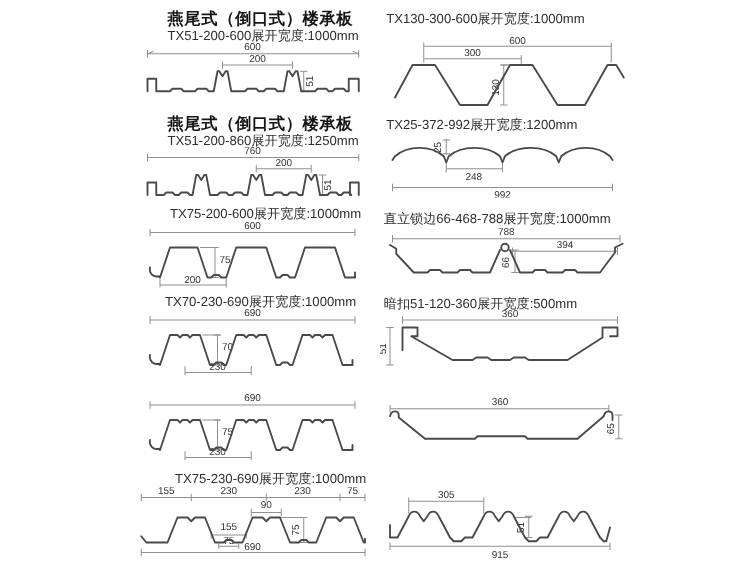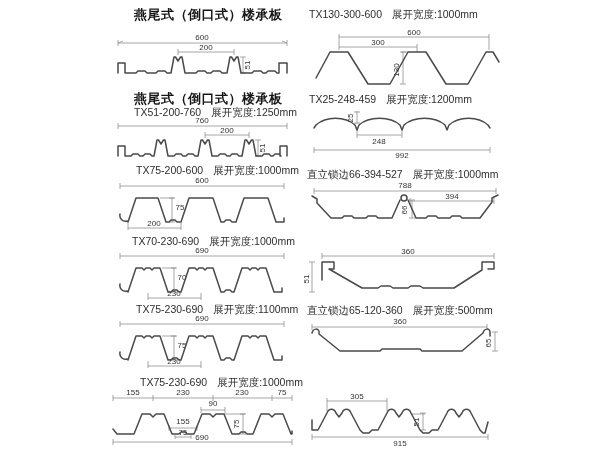--- a/index.html
+++ b/index.html
@@ -1,44 +1,47 @@
 <!DOCTYPE html>
 <html><head>
 <meta charset="utf-8">
 <style>
   html,body{margin:0;padding:0;background:#fff;}
   .page{position:relative;width:600px;height:450px;background:#ffffff;overflow:hidden;
         font-family:"Liberation Sans",sans-serif;}
   .abs{position:absolute;}
   .sec-title{font-size:13px;font-weight:bold;color:#161616;letter-spacing:0.5px;white-space:nowrap;}
   .sub{font-size:10.5px;color:#2e2e2e;white-space:nowrap;}
-  .sub .model{margin-right:10px;}
+  .sub .model{margin-right:0;}
   svg{display:block;}
   .profile{fill:none;stroke:#4a4a4a;stroke-width:1.5;stroke-linejoin:round;stroke-linecap:round;}
   .dim{fill:none;stroke:#8f8f8f;stroke-width:0.8;}
   .dimtext{font-family:"Liberation Sans",sans-serif;font-size:8px;fill:#333;text-anchor:middle;}
   .seam{fill:none;stroke:#4a4a4a;stroke-width:1.5;}
 </style>
 </head>
 <body>
 
 <div class="page">
 
   <div class="abs sec-title" style="left:134px;top:6px;">燕尾式（倒口式）楼承板</div>
+  <div class="abs sub" style="left:134px;top:22px;">
+    <span class="model">TX51-200-600</span><span>展开宽度:1000mm</span>
+  </div>
   <svg class="abs" style="left:110px;top:33px;" width="185" height="48" viewBox="0 0 185 48">
     <path class="dim" d="M8,10 H177 M8,7 V13 M177,7 V13 M8,10 l5,-2 M177,10 l-5,-2 M68,19 H124 M68,16 V22 M124,16 V22 M133,24 V40 M130,24 H136 M130,40 H136"></path>
     <text class="dimtext" x="92" y="7">600</text>
     <text class="dimtext" x="96" y="16.5">200</text>
     <text class="dimtext" transform="translate(140,32) rotate(-90)">51</text>
     <path class="profile" d="M8,40 V30 H15 V40 H26 l2,-2 h7 l2,2 H46 l2,-2 h7 l2,2 H61 L64,24 h1.5 l2.5,4 l2.5,-4 h1.5 L75,40 H86 l2,-2 h7 l2,2 H101 l2,-2 h7 l2,2 H117 L120,24 h1.5 l2.5,4 l2.5,-4 h1.5 L131,40 H142 l2,-2 h7 l2,2 H156 l2,-2 h7 l2,2 H169 V30 H177 V40"></path>
   </svg>
 
   <div class="abs sec-title" style="left:134px;top:90px;">燕尾式（倒口式）楼承板</div>
   <div class="abs sub" style="left:134px;top:106px;">
-    <span class="model">TX51-200-760</span><span>展开宽度:1250mm</span>
+    <span class="model">TX51-200-860</span><span>展开宽度:1250mm</span>
   </div>
   <svg class="abs" style="left:110px;top:116px;" width="185" height="48" viewBox="0 0 185 48">
     <path class="dim" d="M8,10 H177 M8,7 V13 M177,7 V13 M95,19 H139 M95,16 V22 M139,16 V22 M148,24 V40 M145,24 H151 M145,40 H151"></path>
     <text class="dimtext" x="92" y="7">760</text>
     <text class="dimtext" x="117" y="16.5">200</text>
     <text class="dimtext" transform="translate(155,32) rotate(-90)">51</text>
     <path class="profile" d="M8,40 V30 H15 V40 H21 l2,-2 h5 l2,2 H33 l2,-2 h5 l2,2 H44 L47,24 h1.5 l2.5,4 l2.5,-4 h1.5 L58,40 H64 l2,-2 h5 l2,2 H76 l2,-2 h5 l2,2 H88 L91,24 h1.5 l2.5,4 l2.5,-4 h1.5 L102,40 H108 l2,-2 h5 l2,2 H120 l2,-2 h5 l2,2 H132 L135,24 h1.5 l2.5,4 l2.5,-4 h1.5 L146,40 H152 l2,-2 h5 l2,2 H163 l2,-2 h4 l2,2 H170 V30 H177 V40"></path>
   </svg>
 
   <div class="abs sub" style="left:136px;top:164px;">
@@ -56,23 +59,20 @@
     <span class="model">TX70-230-690</span><span>展开宽度:1000mm</span>
   </div>
   <svg class="abs" style="left:112px;top:246px;" width="180" height="55" viewBox="0 0 180 55">
     <path class="dim" d="M8,10 H172 M8,7 V13 M172,7 V13 M50,22 H64 M62,22 V46 M59,22 H65 M59,46 H65 M36,47 V54 M89,47 V54 M36,52 H89"></path>
     <text class="dimtext" x="90" y="7">690</text>
     <text class="dimtext" x="70" y="34" font-size="7.5">70</text>
     <text class="dimtext" x="62" y="50">230</text>
     <path class="profile" d="M8,38 c-1,5 3,8 7,7 L16,46 L24,22 h6 l2,2 l2,-2 h4 l2,2 l2,-2 h6 L56,46 h3 l2,-2 h4 l2,2 h2 L77,22 h6 l2,2 l2,-2 h4 l2,2 l2,-2 h6 L109,46 h3 l2,-2 h4 l2,2 h2 L130,22 h6 l2,2 l2,-2 h4 l2,2 l2,-2 h6 L162,46 H170 V42"></path>
   </svg>
 
-  <div class="abs sub" style="left:136px;top:303px;">
-    <span class="model">TX75-230-690</span><span>展开宽度:1100mm</span>
-  </div>
   <svg class="abs" style="left:112px;top:314px;" width="180" height="55" viewBox="0 0 180 55">
     <path class="dim" d="M8,10 H172 M8,7 V13 M172,7 V13 M50,22 H64 M62,22 V46 M59,22 H65 M59,46 H65 M36,47 V54 M89,47 V54 M36,52 H89"></path>
     <text class="dimtext" x="90" y="7">690</text>
     <text class="dimtext" x="70" y="34" font-size="7.5">75</text>
     <text class="dimtext" x="62" y="50">230</text>
     <path class="profile" d="M8,38 c-1,5 3,8 7,7 L16,46 L24,22 h6 l2,2 l2,-2 h4 l2,2 l2,-2 h6 L56,46 h3 l2,-2 h4 l2,2 h2 L77,22 h6 l2,2 l2,-2 h4 l2,2 l2,-2 h6 L109,46 h3 l2,-2 h4 l2,2 h2 L130,22 h6 l2,2 l2,-2 h4 l2,2 l2,-2 h6 L162,46 H170 V42"></path>
   </svg>
 
   <div class="abs sub" style="left:140px;top:376px;text-align:right;">
     <span class="model">TX75-230-690</span><span>展开宽度:1000mm</span>
@@ -96,52 +96,52 @@
   </div>
   <svg class="abs" style="left:306px;top:26px;" width="195" height="62" viewBox="0 0 195 62">
     <path class="dim" d="M33,24 V8 M183,24 V8 M33,11 H183 M111,26 V18 M33,21 H111 M95,26 H102 M97,26 V58 M94,26 H100 M94,58 H100"></path>
     <text class="dimtext" x="108" y="9">600</text>
     <text class="dimtext" x="72" y="19">300</text>
     <text class="dimtext" transform="translate(93,44) rotate(-90)" font-size="7.5">130</text>
     <path class="profile" d="M10,52 L24,26 H42 L62,58 H84 L102,26 H120 L140,58 H162 L180,26 H187 L193,36"></path>
   </svg>
 
   <div class="abs sub" style="left:309px;top:93px;">
-    <span class="model">TX25-248-459</span><span>展开宽度:1200mm</span>
+    <span class="model">TX25-372-992</span><span>展开宽度:1200mm</span>
   </div>
   <svg class="abs" style="left:306px;top:106px;" width="190" height="52" viewBox="0 0 190 52">
     <path class="dim" d="M51,5 V18 M48,6 H54 M48,17 H54 M51,24 V32 M96,24 V32 M51,29 H96 M8,44 H184 M8,41 V47 M184,41 V47"></path>
     <text class="dimtext" transform="translate(47,12) rotate(-90)" font-size="7">25</text>
     <text class="dimtext" x="73" y="38">248</text>
     <text class="dimtext" x="96" y="52">992</text>
     <path class="profile" d="M8,22 l2,-3 c10,-9 29,-9 39,0 l2,5 l2,-5 c10,-9 31,-9 41,0 l2,5 l2,-5 c10,-9 31,-9 41,0 l2,5 l2,-5 c10,-9 29,-9 39,0 l2,3"></path>
   </svg>
 
   <div class="abs sub" style="left:307px;top:168px;">
-    <span class="model">直立锁边66-394-527</span><span>展开宽度:1000mm</span>
+    <span class="model">直立锁边66-468-788</span><span>展开宽度:1000mm</span>
   </div>
   <svg class="abs" style="left:304px;top:182px;" width="200" height="46" viewBox="0 0 200 46">
     <path class="dim" d="M10,9 H192 M10,6 V12 M192,6 V12 M106,19 H190 M106,16 V22 M190,16 V22 M108,18 V36 M105,18 H111 M105,36 H111"></path>
     <text class="dimtext" x="101" y="6">788</text>
     <text class="dimtext" x="148" y="16.5" font-size="7.5">394</text>
     <text class="dimtext" transform="translate(103,28) rotate(-90)" font-size="7">66</text>
     <circle class="seam" cx="100" cy="16" r="3"></circle>
     <path class="profile" d="M8,14 L13,17 L13,21 L27,36 H38 l2,-2 h8 l2,2 H62 l2,-2 h8 l2,2 H88 L96,18 M104,18 L112,36 H122 l2,-2 h8 l2,2 H146 l2,-2 h8 l2,2 H176 L188,20 L188,16 L194,13"></path>
   </svg>
 
+  <div class="abs sub" style="left:307px;top:236px;">
+    <span class="model">暗扣51-120-360</span><span>展开宽度:500mm</span>
+  </div>
   <svg class="abs" style="left:304px;top:248px;" width="200" height="52" viewBox="0 0 200 52">
     <path class="dim" d="M18,8 H190 M18,5 V11 M190,5 V11 M8,14 V44 M5,14 H11 M5,44 H11"></path>
     <text class="dimtext" x="104" y="5.5">360</text>
     <text class="dimtext" transform="translate(5,31) rotate(-90)" font-size="7">51</text>
     <path class="profile" d="M18,32 V14 H30 V21 H25 L58,40 H74 l3,-2 h9 l3,2 H104 l3,-2 h9 l3,2 H150 L178,22 L178,14 H190 V21 H184"></path>
   </svg>
 
-  <div class="abs sub" style="left:307px;top:304px;">
-    <span class="model">直立锁边65-120-360</span><span>展开宽度:500mm</span>
-  </div>
   <svg class="abs" style="left:304px;top:318px;" width="195" height="45" viewBox="0 0 195 45">
     <path class="dim" d="M8,9 H183 M8,6 V12 M183,6 V12 M191,14 V33 M188,14 H194 M188,33 H194"></path>
     <text class="dimtext" x="96" y="6">360</text>
     <text class="dimtext" transform="translate(187,25) rotate(-90)" font-size="7">65</text>
     <path class="profile" d="M8,15 C9,10 15,10 15,14 L15,16 L36,33 H76 L78,31 H116 L118,33 H158 L179,15 C180,10 186,10 186,14 L186,18"></path>
   </svg>
 
   <svg class="abs" style="left:304px;top:390px;" width="195" height="58" viewBox="0 0 195 58">
     <path class="dim" d="M23,21 V8 M83,21 V8 M23,11 H83 M107,24 H121 M119,23 V40 M116,23 H122 M116,40 H122 M8,47 H184 M8,44 V50 M184,44 V50"></path>
     <text class="dimtext" x="53" y="8.5" font-size="7.5">305</text>

